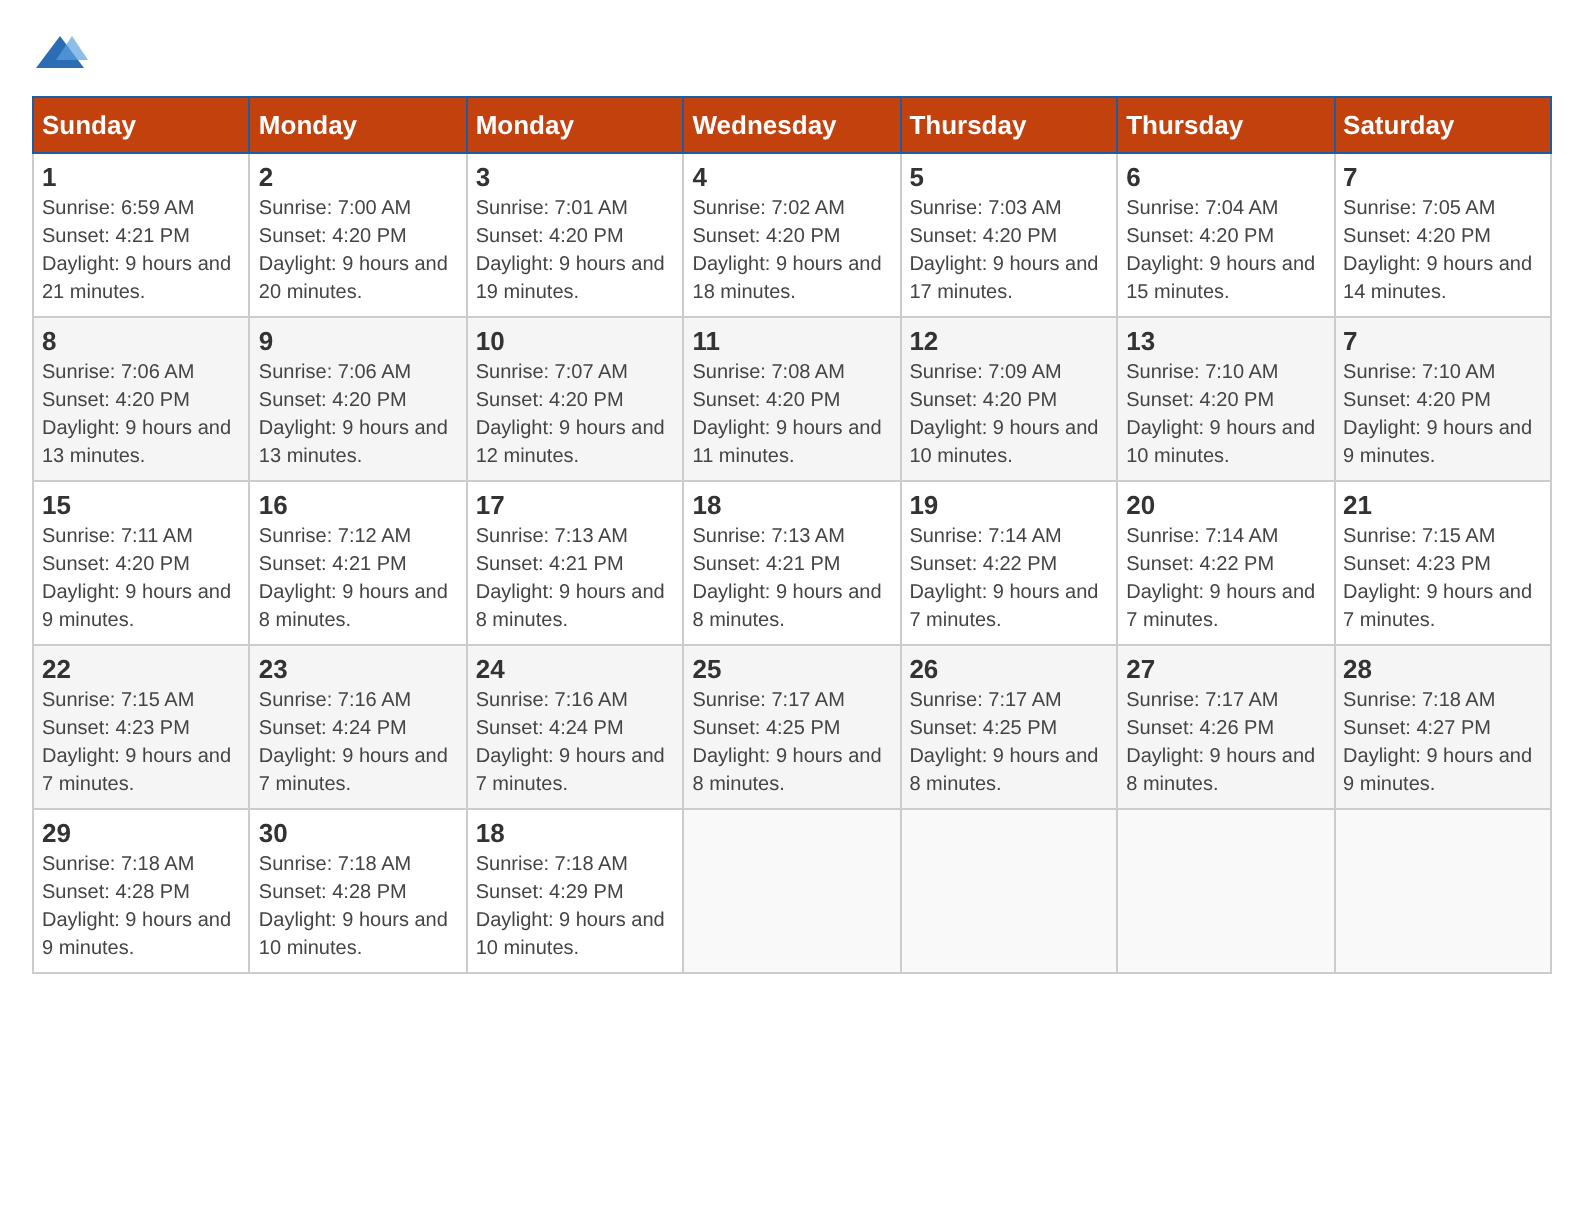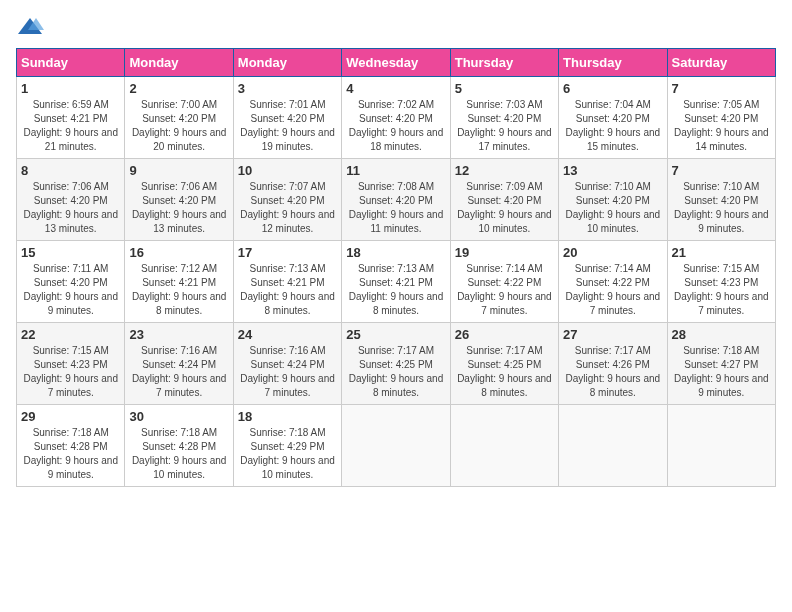--- a/index.html
+++ b/index.html
@@ -36,21 +36,21 @@
     .location-title {
       font-size: 14px;
       color: #555;
     }
     .calendar {
       width: 100%;
       border-collapse: collapse;
       font-size: 11px;
     }
     .calendar th {
-      background: #ec4899;
+      background: #c2410c;
       color: #fff;
       padding: 6px 4px;
       text-align: left;
       font-size: 13px;
       font-weight: bold;
       border: 1px solid #1a5da5;
     }
     .calendar td {
       border: 1px solid #ccc;
       vertical-align: top;
@@ -66,21 +66,20 @@
       font-size: 13px;
       font-weight: bold;
       color: #333;
       display: block;
       margin-bottom: 2px;
     }
     .day-info {
       font-size: 10px;
       color: #444;
       line-height: 1.4;
-      text-align: center;
     }
     .empty-cell {
       background: #f9f9f9 !important;
     }
   </style>
 </head>
 <body>
 
 <div class="header-area">
   <div class="logo">

